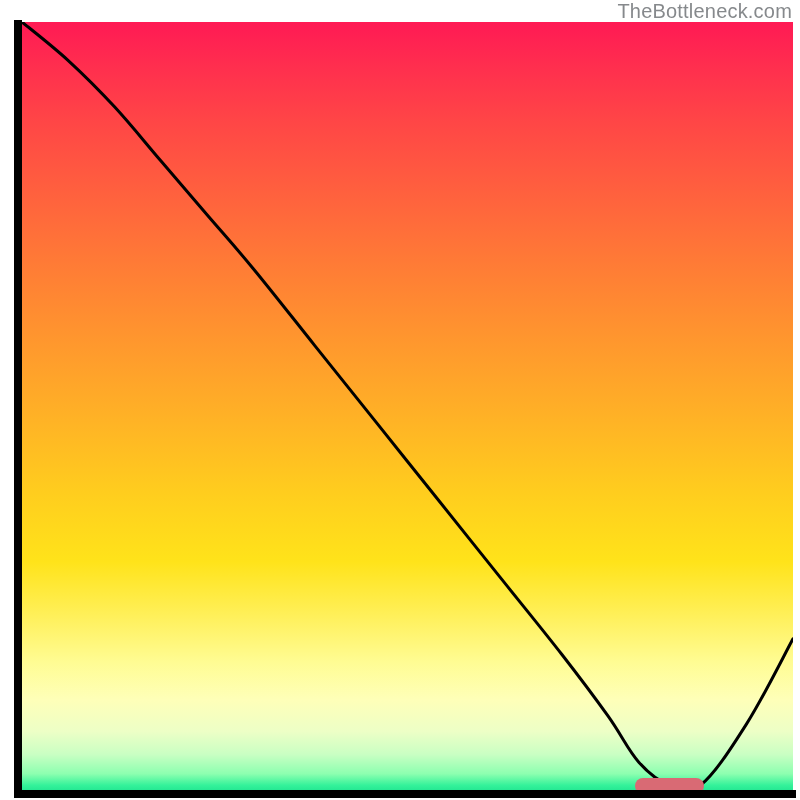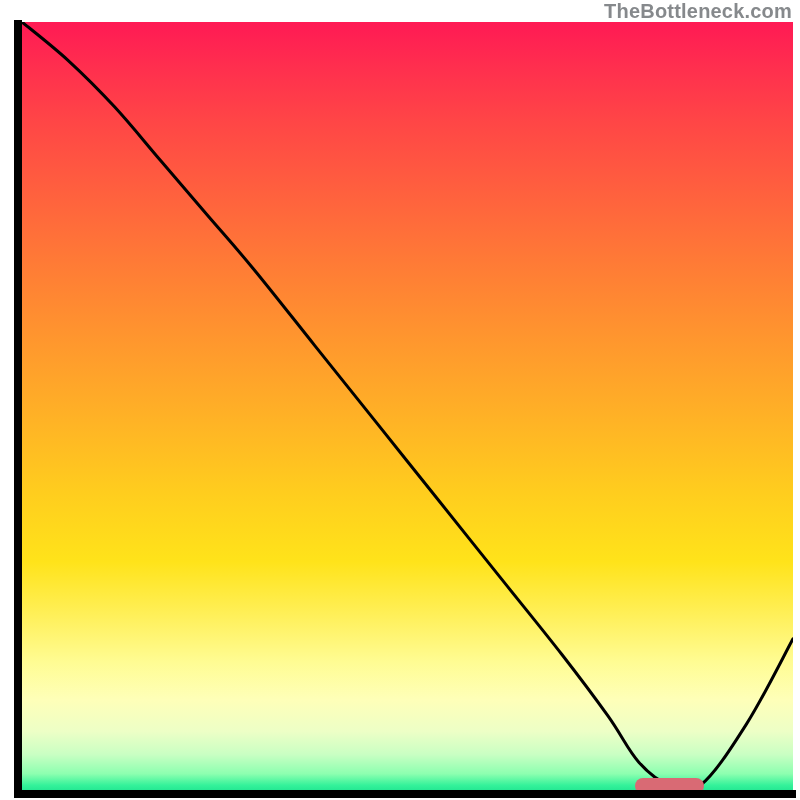--- a/index.html
+++ b/index.html
@@ -54,21 +54,21 @@
     bottom: 2px;
     width: 782px;
     height: 8px;
   }
   .watermark {
     position: absolute;
     top: 0;
     right: 8px;
     font-family: Arial, Helvetica, sans-serif;
     font-size: 20px;
-    font-weight: 700;
+    font-weight: 400;
     color: #86898c;
     letter-spacing: 0.2px;
   }
   svg.curve {
     position: absolute;
     inset: 0;
     width: 100%;
     height: 100%;
   }
   .marker {

